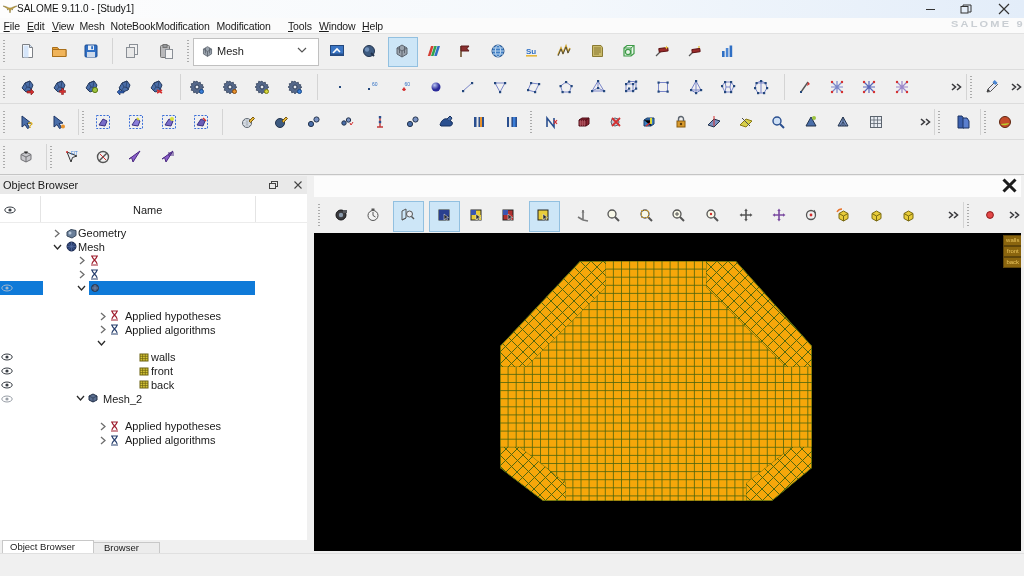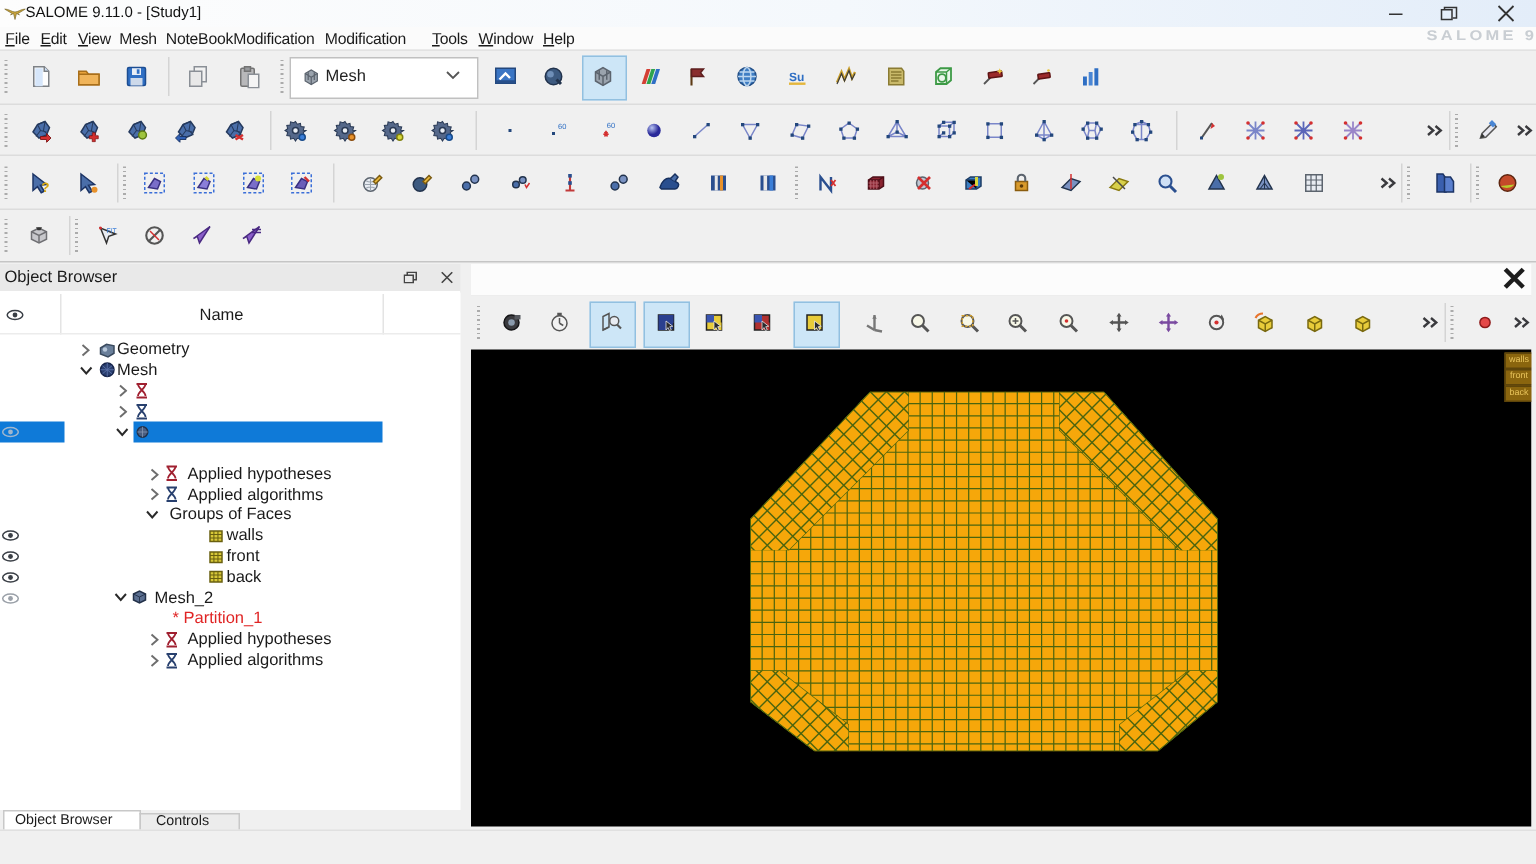--- a/index.html
+++ b/index.html
@@ -181,21 +181,20 @@
       <svg width="9" height="11" viewBox="0 0 9 11">
         <path d="M1 1h7M1 10h7M2 1c0 3 5 5 5 8M7 1c0 3-5 5-5 8" stroke="#28406e" stroke-width="1.2" fill="none"></path>
       </svg>
     </div>
 <div class="t" style="position:absolute;left:125px;top:322.6px;width:180px;height:14px;font-size:11px;color:#1a1a1a;line-height:14px;">Applied algorithms</div>
 <div style="position:absolute;left:97px;top:339.2px;width:9px;height:8px;">
       <svg width="9" height="8" viewBox="0 0 9 8">
         <path d="M1 2l3.5 4L8 2" stroke="#2a2a2a" stroke-width="1.3" fill="none"></path>
       </svg>
     </div>
-<div class="t" style="position:absolute;left:113px;top:336.4px;width:180px;height:14px;font-size:11px;color:#1a1a1a;line-height:14px;">Groups of Faces</div>
 <div style="position:absolute;left:1px;top:353.2px;width:12px;height:8px;">
       <svg width="12" height="8" viewBox="0 0 12 8">
         <ellipse cx="6" cy="4" rx="5.2" ry="3" fill="none" stroke="#3a3f46" stroke-width="1"></ellipse>
         <circle cx="6" cy="4" r="1.6" fill="#3a3f46"></circle>
       </svg>
     </div>
 <div style="position:absolute;left:139.0px;top:351.7px;width:11px;height:11px;">
       <svg width="10" height="10" viewBox="0 0 10 10">
         <rect x="1" y="2" width="8" height="7" fill="#d8c838" stroke="#6a6010"></rect>
         <path d="M1 4.3h8M1 6.6h8M3.6 2v7M6.3 2v7" stroke="#6a6010" stroke-width="0.7"></path>
@@ -239,21 +238,20 @@
         <path d="M1 2l3.5 4L8 2" stroke="#2a2a2a" stroke-width="1.3" fill="none"></path>
       </svg>
     </div>
 <div style="position:absolute;left:88.0px;top:393.1px;width:11px;height:11px;">
       <svg width="10" height="10" viewBox="0 0 10 10">
         <path d="M1 3l4-2 4 2v4l-4 2-4-2z" fill="#5a6e90" stroke="#223048"></path>
         <path d="M1 3l4 2 4-2M5 5v4" stroke="#223048" stroke-width="0.6" fill="none"></path>
       </svg>
     </div>
 <div class="t" style="position:absolute;left:103px;top:391.6px;width:180px;height:14px;font-size:11px;color:#1a1a1a;line-height:14px;">Mesh_2</div>
-<div class="t" style="position:absolute;left:115px;top:405.4px;width:180px;height:14px;font-size:11px;color:#e02424;line-height:14px;">* Partition_1</div>
 <div style="position:absolute;left:100px;top:422.00000000000006px;width:6px;height:9px;">
       <svg width="6" height="9" viewBox="0 0 6 9">
         <path d="M1 1l4 3.5L1 8" stroke="#6e6e6e" stroke-width="1.3" fill="none"></path>
       </svg>
     </div>
 <div style="position:absolute;left:109.5px;top:420.70000000000005px;width:11px;height:11px;">
       <svg width="9" height="11" viewBox="0 0 9 11">
         <path d="M1 1h7M1 10h7M2 1c0 3 5 5 5 8M7 1c0 3-5 5-5 8" stroke="#a02030" stroke-width="1.2" fill="none"></path>
       </svg>
     </div>
@@ -266,21 +264,21 @@
 <div style="position:absolute;left:109.5px;top:434.5px;width:11px;height:11px;">
       <svg width="9" height="11" viewBox="0 0 9 11">
         <path d="M1 1h7M1 10h7M2 1c0 3 5 5 5 8M7 1c0 3-5 5-5 8" stroke="#28406e" stroke-width="1.2" fill="none"></path>
       </svg>
     </div>
 <div class="t" style="position:absolute;left:125px;top:433.0px;width:180px;height:14px;font-size:11px;color:#1a1a1a;line-height:14px;">Applied algorithms</div>
 <div style="position:absolute;left:0px;top:540px;width:307px;height:13px;background:#f0f0f0;"></div>
 <div style="position:absolute;left:2px;top:540px;width:90px;height:13px;background:#ffffff;border:1px solid #c8c8c8;border-bottom:none;"></div>
 <div class="t" style="position:absolute;left:10px;top:540.5px;width:90px;height:12px;font-size:9.5px;color:#1a1a1a;line-height:12px;">Object Browser</div>
 <div style="position:absolute;left:93px;top:541.5px;width:65px;height:11.5px;background:#ececec;border:1px solid #c8c8c8;border-bottom:none;"></div>
-<div class="t" style="position:absolute;left:104px;top:541.5px;width:60px;height:11px;font-size:9.5px;color:#1a1a1a;line-height:11px;">Controls</div>
+<div class="t" style="position:absolute;left:104px;top:541.5px;width:60px;height:11px;font-size:9.5px;color:#1a1a1a;line-height:11px;">Browser</div>
 <div style="position:absolute;left:313.5px;top:176px;width:707.5px;height:21px;background:#fcfcfc;border-bottom:1px solid #d9d9d9;"></div>
 <div style="position:absolute;left:1001px;top:177px;width:17px;height:17px;">
       <svg width="17" height="17" viewBox="0 0 17 17">
         <path d="M2.5 2.5l12 12M14.5 2.5l-12 12" stroke="#1c1c1c" stroke-width="3"></path>
       </svg>
     </div>
 <div style="position:absolute;left:313.5px;top:197px;width:707.5px;height:36px;background:#f0f0f0;"></div>
 <div style="position:absolute;left:318px;top:204.0px;width:2px;height:22px;background-image:repeating-linear-gradient(to bottom,#ababab 0 1px,transparent 1px 3px);"></div>
 <div style="position:absolute;left:392.5px;top:200.5px;width:29px;height:29px;background:#cde6f7;border:1px solid #92c0e0;"></div>
 <div style="position:absolute;left:429px;top:200.5px;width:29px;height:29px;background:#cde6f7;border:1px solid #92c0e0;"></div>

